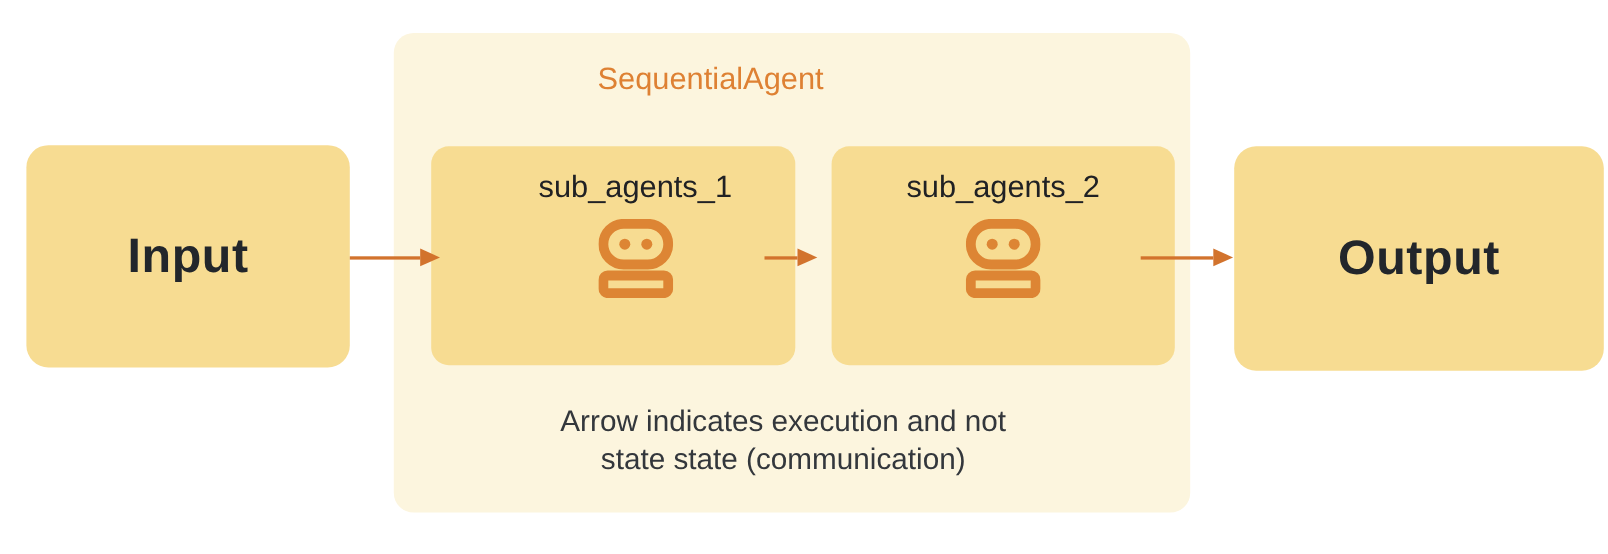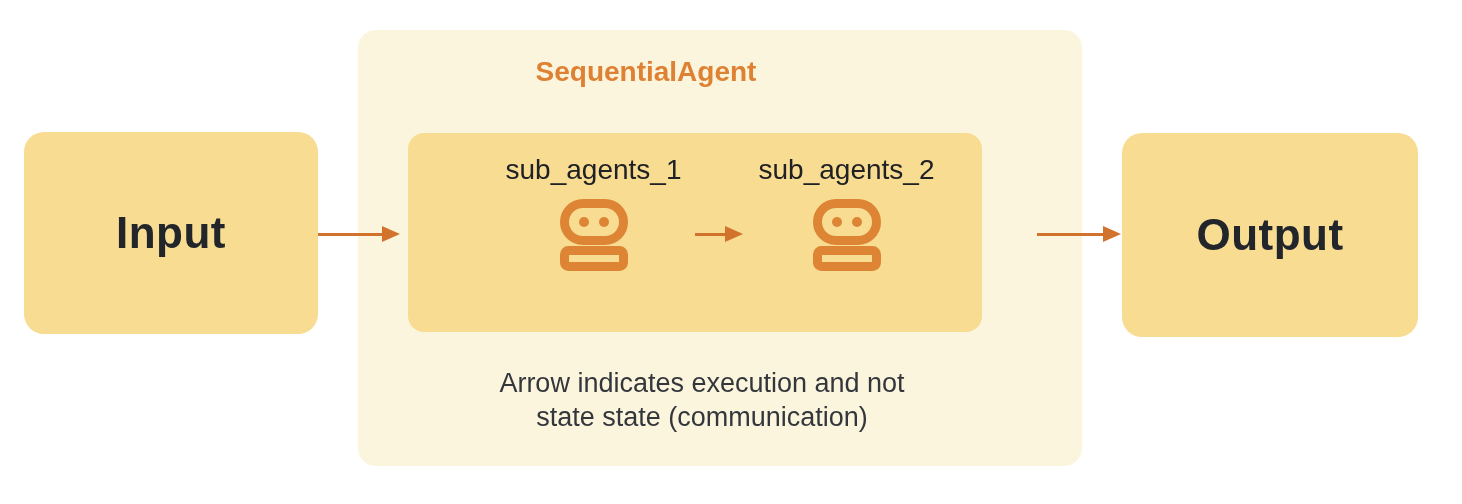--- a/index.html
+++ b/index.html
@@ -45,21 +45,21 @@
     height: 436px;
     background: var(--container-fill);
     border-radius: 18px;
   }
   .agent-title {
     left: 358px;
     top: 56px;
     width: 576px;
     text-align: center;
     font-size: 28px;
-    font-weight: 700;
+    font-weight: 400;
     color: var(--title);
   }
 
   .sub-box {
     background: var(--box-fill);
     border-radius: 16px;
     top: 133px;
     height: 199px;
     display: flex;
     flex-direction: column;
@@ -70,21 +70,21 @@
     font-size: 28px;
     font-weight: 400;
     color: var(--label-text);
   }
   .robot-icon {
     margin-top: 13px;
     color: var(--icon);
   }
 
   .caption {
-    left: 340px;
+    left: 350px;
     top: 366px;
     width: 724px;
     text-align: center;
     font-size: 27px;
     line-height: 34px;
     font-weight: 400;
     color: var(--caption-text);
   }
 
   .arrow-line {
@@ -106,45 +106,45 @@
 </head>
 <body>
 
 <div class="abs agent-container"></div>
 <div class="abs agent-title">SequentialAgent</div>
 
 <div class="abs io-box" style="left:24px; top:132px; width:294px; height:202px;">
   <span class="io-label">Input</span>
 </div>
 
-<div class="abs sub-box" style="left:408px; width:331px;padding-left:40px;">
+<div class="abs sub-box" style="left:392px; width:331px;padding-left:40px;">
   <span class="sub-label">sub_agents_1</span>
   <span class="robot-icon">
     <svg width="68" height="72" viewBox="0 0 68 72" fill="none" xmlns="http://www.w3.org/2000/svg">
       <rect x="4.5" y="4.5" width="59" height="37" rx="18.5" stroke="currentColor" stroke-width="9"></rect>
       <circle cx="24" cy="23" r="5" fill="currentColor"></circle>
       <circle cx="44" cy="23" r="5" fill="currentColor"></circle>
       <rect x="4.5" y="51.5" width="59" height="16" rx="4" stroke="currentColor" stroke-width="9"></rect>
     </svg>
   </span>
 </div>
 
-<div class="abs sub-box" style="left:711px; width:271px;text-align:right;">
+<div class="abs sub-box" style="left:756px; width:312px;text-align:right;">
   <span class="sub-label">sub_agents_2</span>
   <span class="robot-icon">
     <svg width="68" height="72" viewBox="0 0 68 72" fill="none" xmlns="http://www.w3.org/2000/svg">
       <rect x="4.5" y="4.5" width="59" height="37" rx="18.5" stroke="currentColor" stroke-width="9"></rect>
       <circle cx="24" cy="23" r="5" fill="currentColor"></circle>
       <circle cx="44" cy="23" r="5" fill="currentColor"></circle>
       <rect x="4.5" y="51.5" width="59" height="16" rx="4" stroke="currentColor" stroke-width="9"></rect>
     </svg>
   </span>
 </div>
 
-<div class="abs io-box" style="left:1122px; top:133px; width:296px; height:204px;">
+<div class="abs io-box" style="left:1122px; top:133px; width:336px; height:204px;">
   <span class="io-label">Output</span>
 </div>
 
 <div class="abs caption">
   <div>Arrow indicates execution and not</div>
   <div>state state (communication)</div>
 </div>
 
 <div class="arrow-line" style="left:318px; width:64px;"></div>
 <div class="arrow-head" style="left:382px;"></div>

